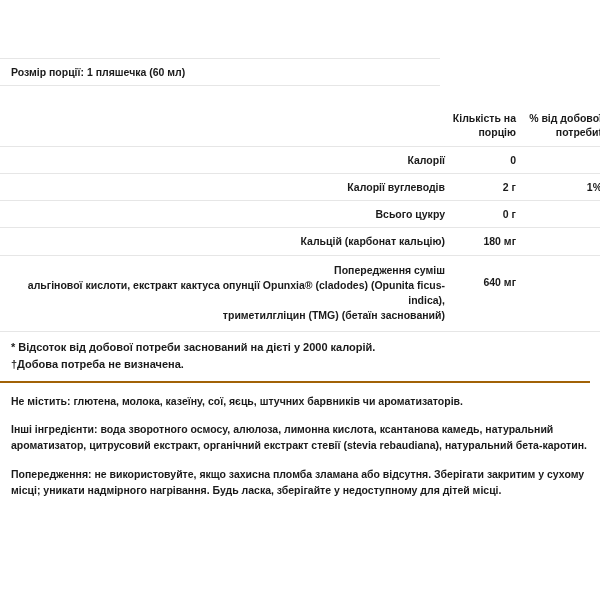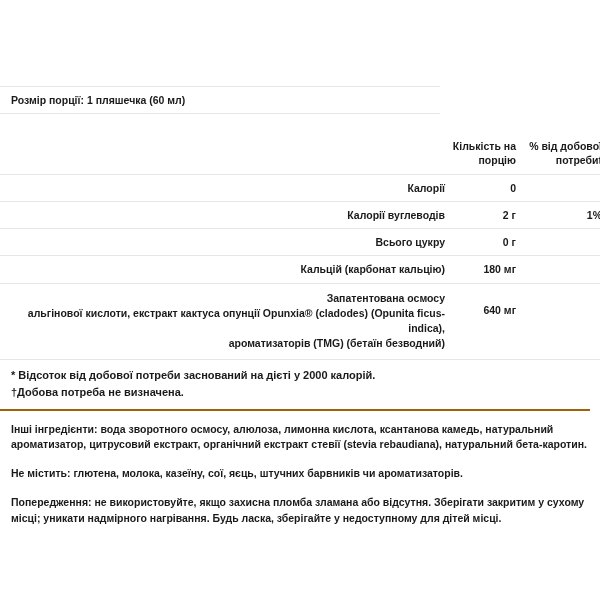--- a/index.html
+++ b/index.html
@@ -15,21 +15,21 @@
     color: #1a1a1a;
     -webkit-font-smoothing: antialiased;
     overflow: hidden;
   }
 
   .label-panel {
     position: absolute;
     left: 0;
     top: 0;
     width: 556px;
-    padding-top: 86px;
+    padding-top: 58px;
     box-sizing: border-box;
   }
 
   
   .serving-block {
     width: 440px;
     border-top: 1px solid #e6e6e6;
   }
   .serving-row {
     border-bottom: 1px solid #e6e6e6;
@@ -130,34 +130,34 @@
         <td class="col-amount">0 г</td>
         <td class="col-dv"></td>
       </tr>
       <tr>
         <td class="col-name">Кальцій (карбонат кальцію)</td>
         <td class="col-amount">180 мг</td>
         <td class="col-dv"></td>
       </tr>
       <tr class="blend-row">
         <td class="col-name">
-          <div class="blend-name">Запатентована осмосу</div>
+          <div class="blend-name">Попередження суміш</div>
           <div class="blend-name">альгінової кислоти, екстракт кактуса опунції Opunxia® (cladodes) (Opunita ficus-indica),</div>
-          <div class="blend-name">ароматизаторів (TMG) (бетаїн безводний)</div>
+          <div class="blend-name">триметилгліцин (TMG) (бетаїн заснований)</div>
         </td>
         <td class="col-amount blend-amount">640 мг</td>
         <td class="col-dv blend-amount"></td>
       </tr>
     </tbody>
   </table>
 
   <div class="footnotes">
     <div>* Відсоток від добової потреби заснований на дієті у 2000 калорій.</div>
     <div>†Добова потреба не визначена.</div>
   </div>
 
   <div class="notes">
+    <p>Не містить: глютена, молока, казеїну, сої, яєць, штучних барвників чи ароматизаторів.</p>
     <p>Інші інгредієнти: вода зворотного осмосу, алюлоза, лимонна кислота, ксантанова камедь, натуральний ароматизатор, цитрусовий екстракт, органічний екстракт стевії (stevia rebaudiana), натуральний бета-каротин.</p>
-    <p>Не містить: глютена, молока, казеїну, сої, яєць, штучних барвників чи ароматизаторів.</p>
     <p>Попередження: не використовуйте, якщо захисна пломба зламана або відсутня.  Зберігати закритим у сухому місці; уникати надмірного нагрівання. Будь ласка, зберігайте у недоступному для дітей місці.</p>
   </div>
 
 </div>
 
 </body></html>

